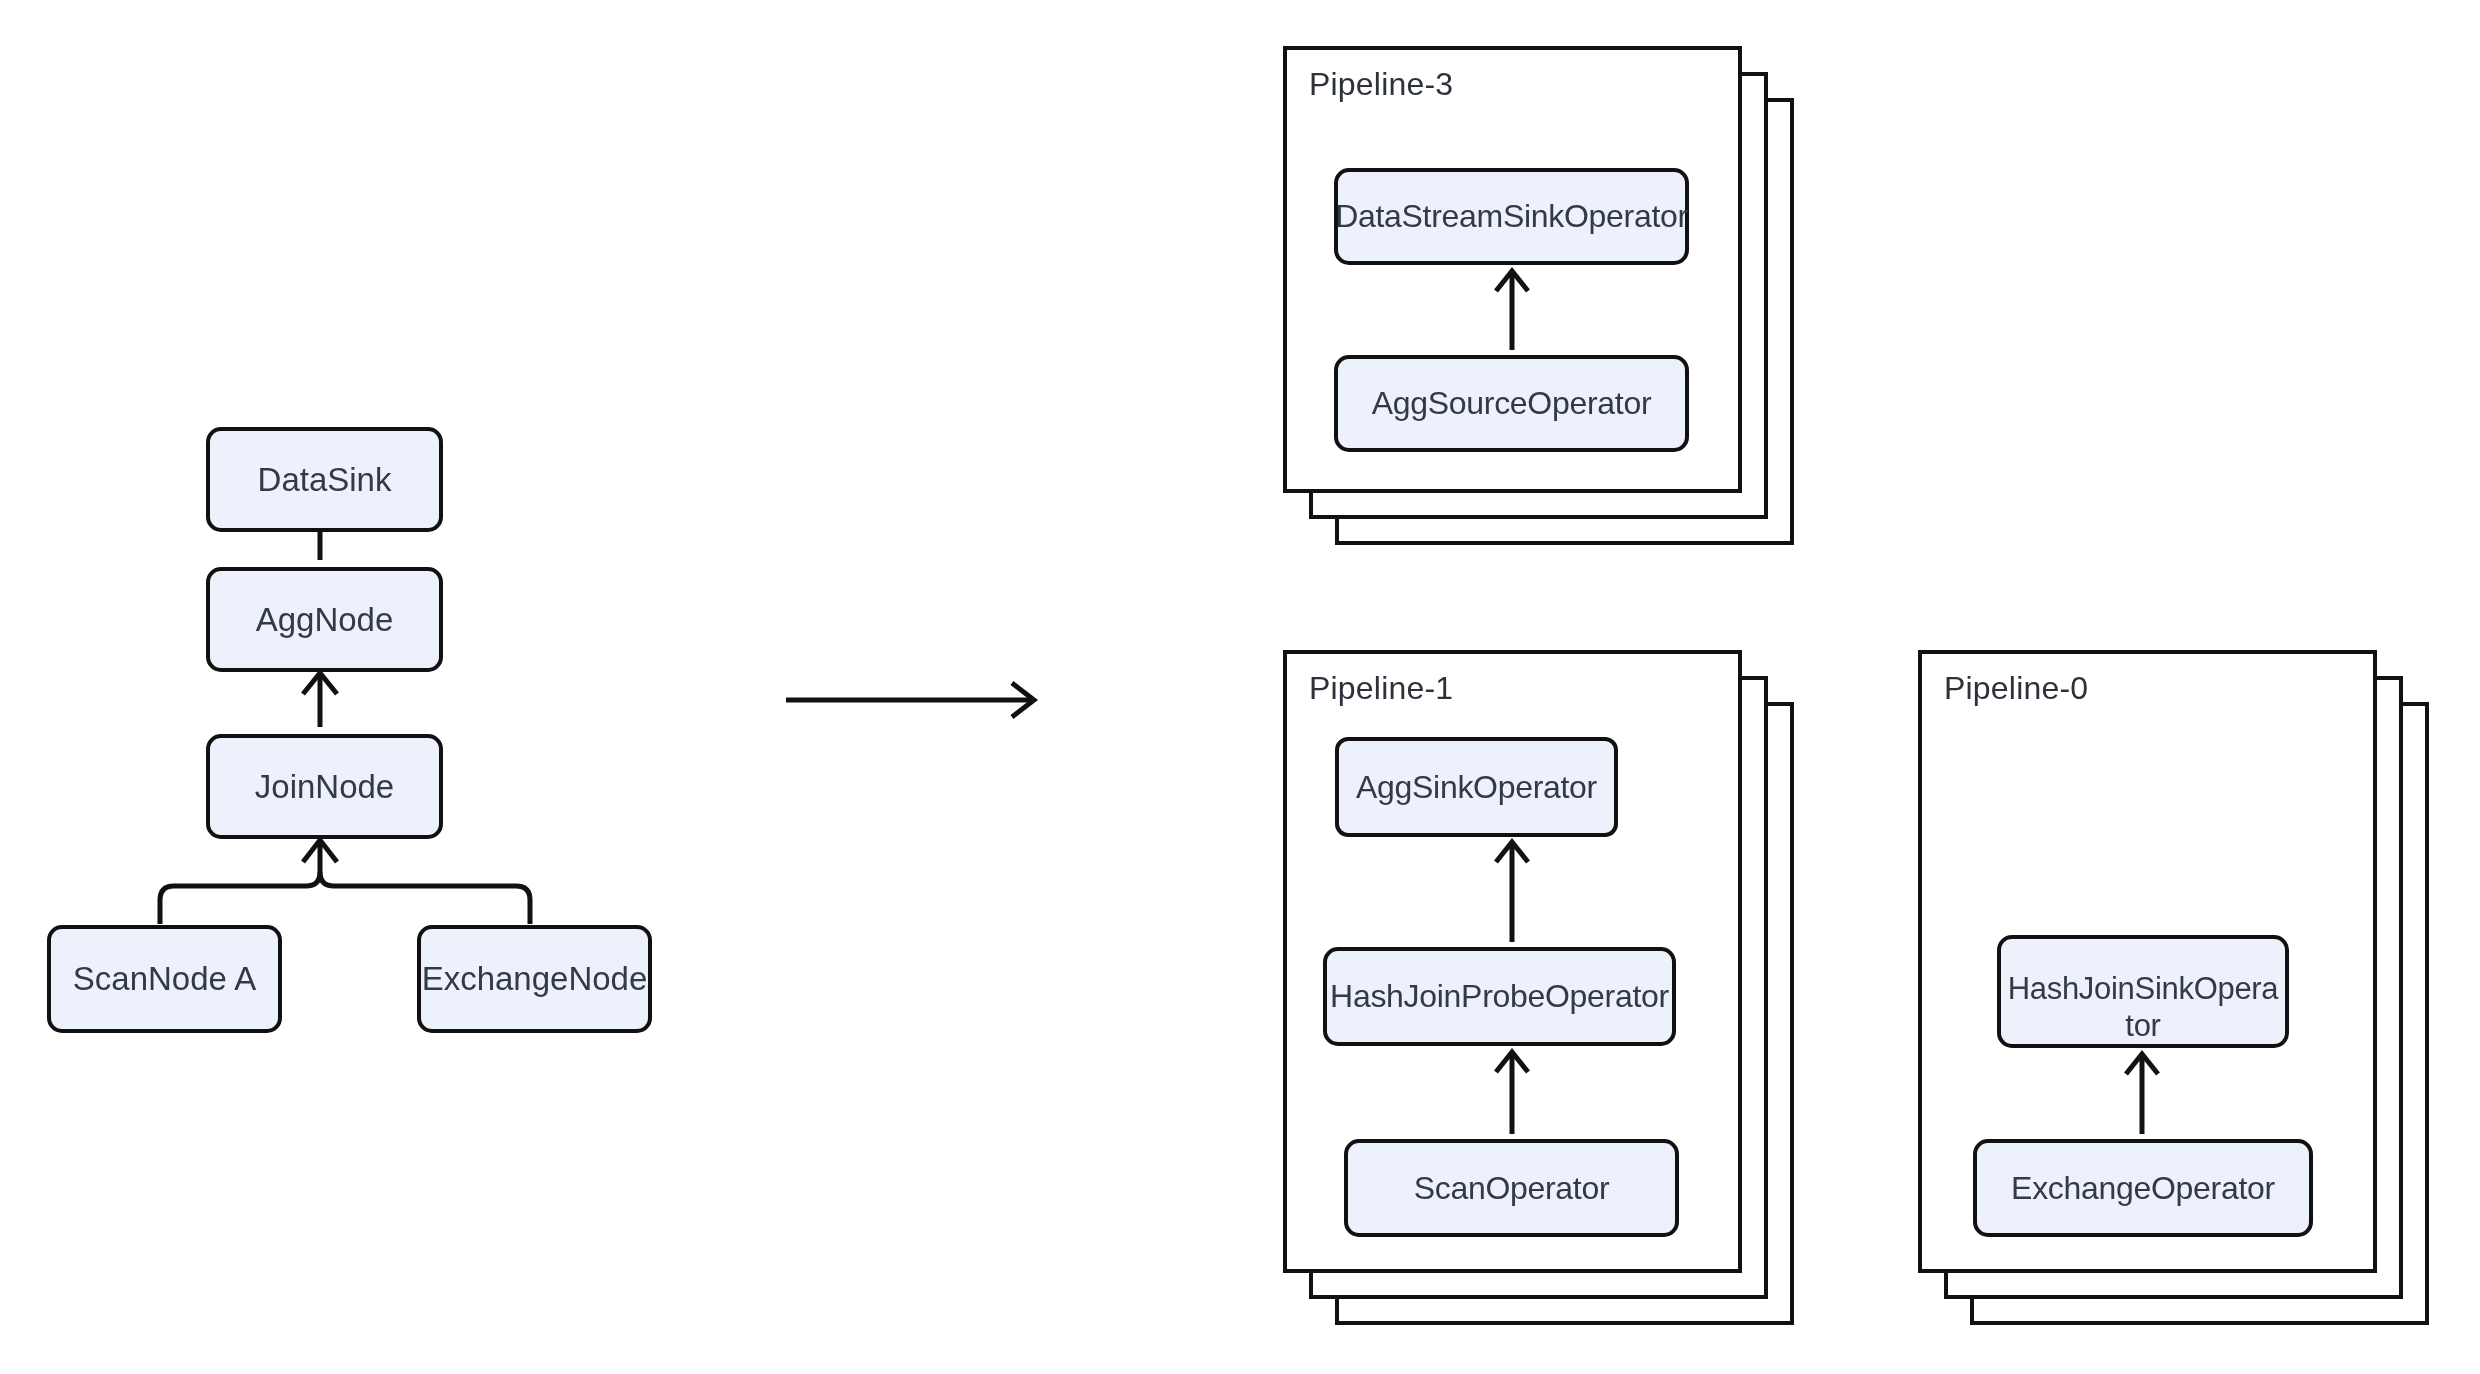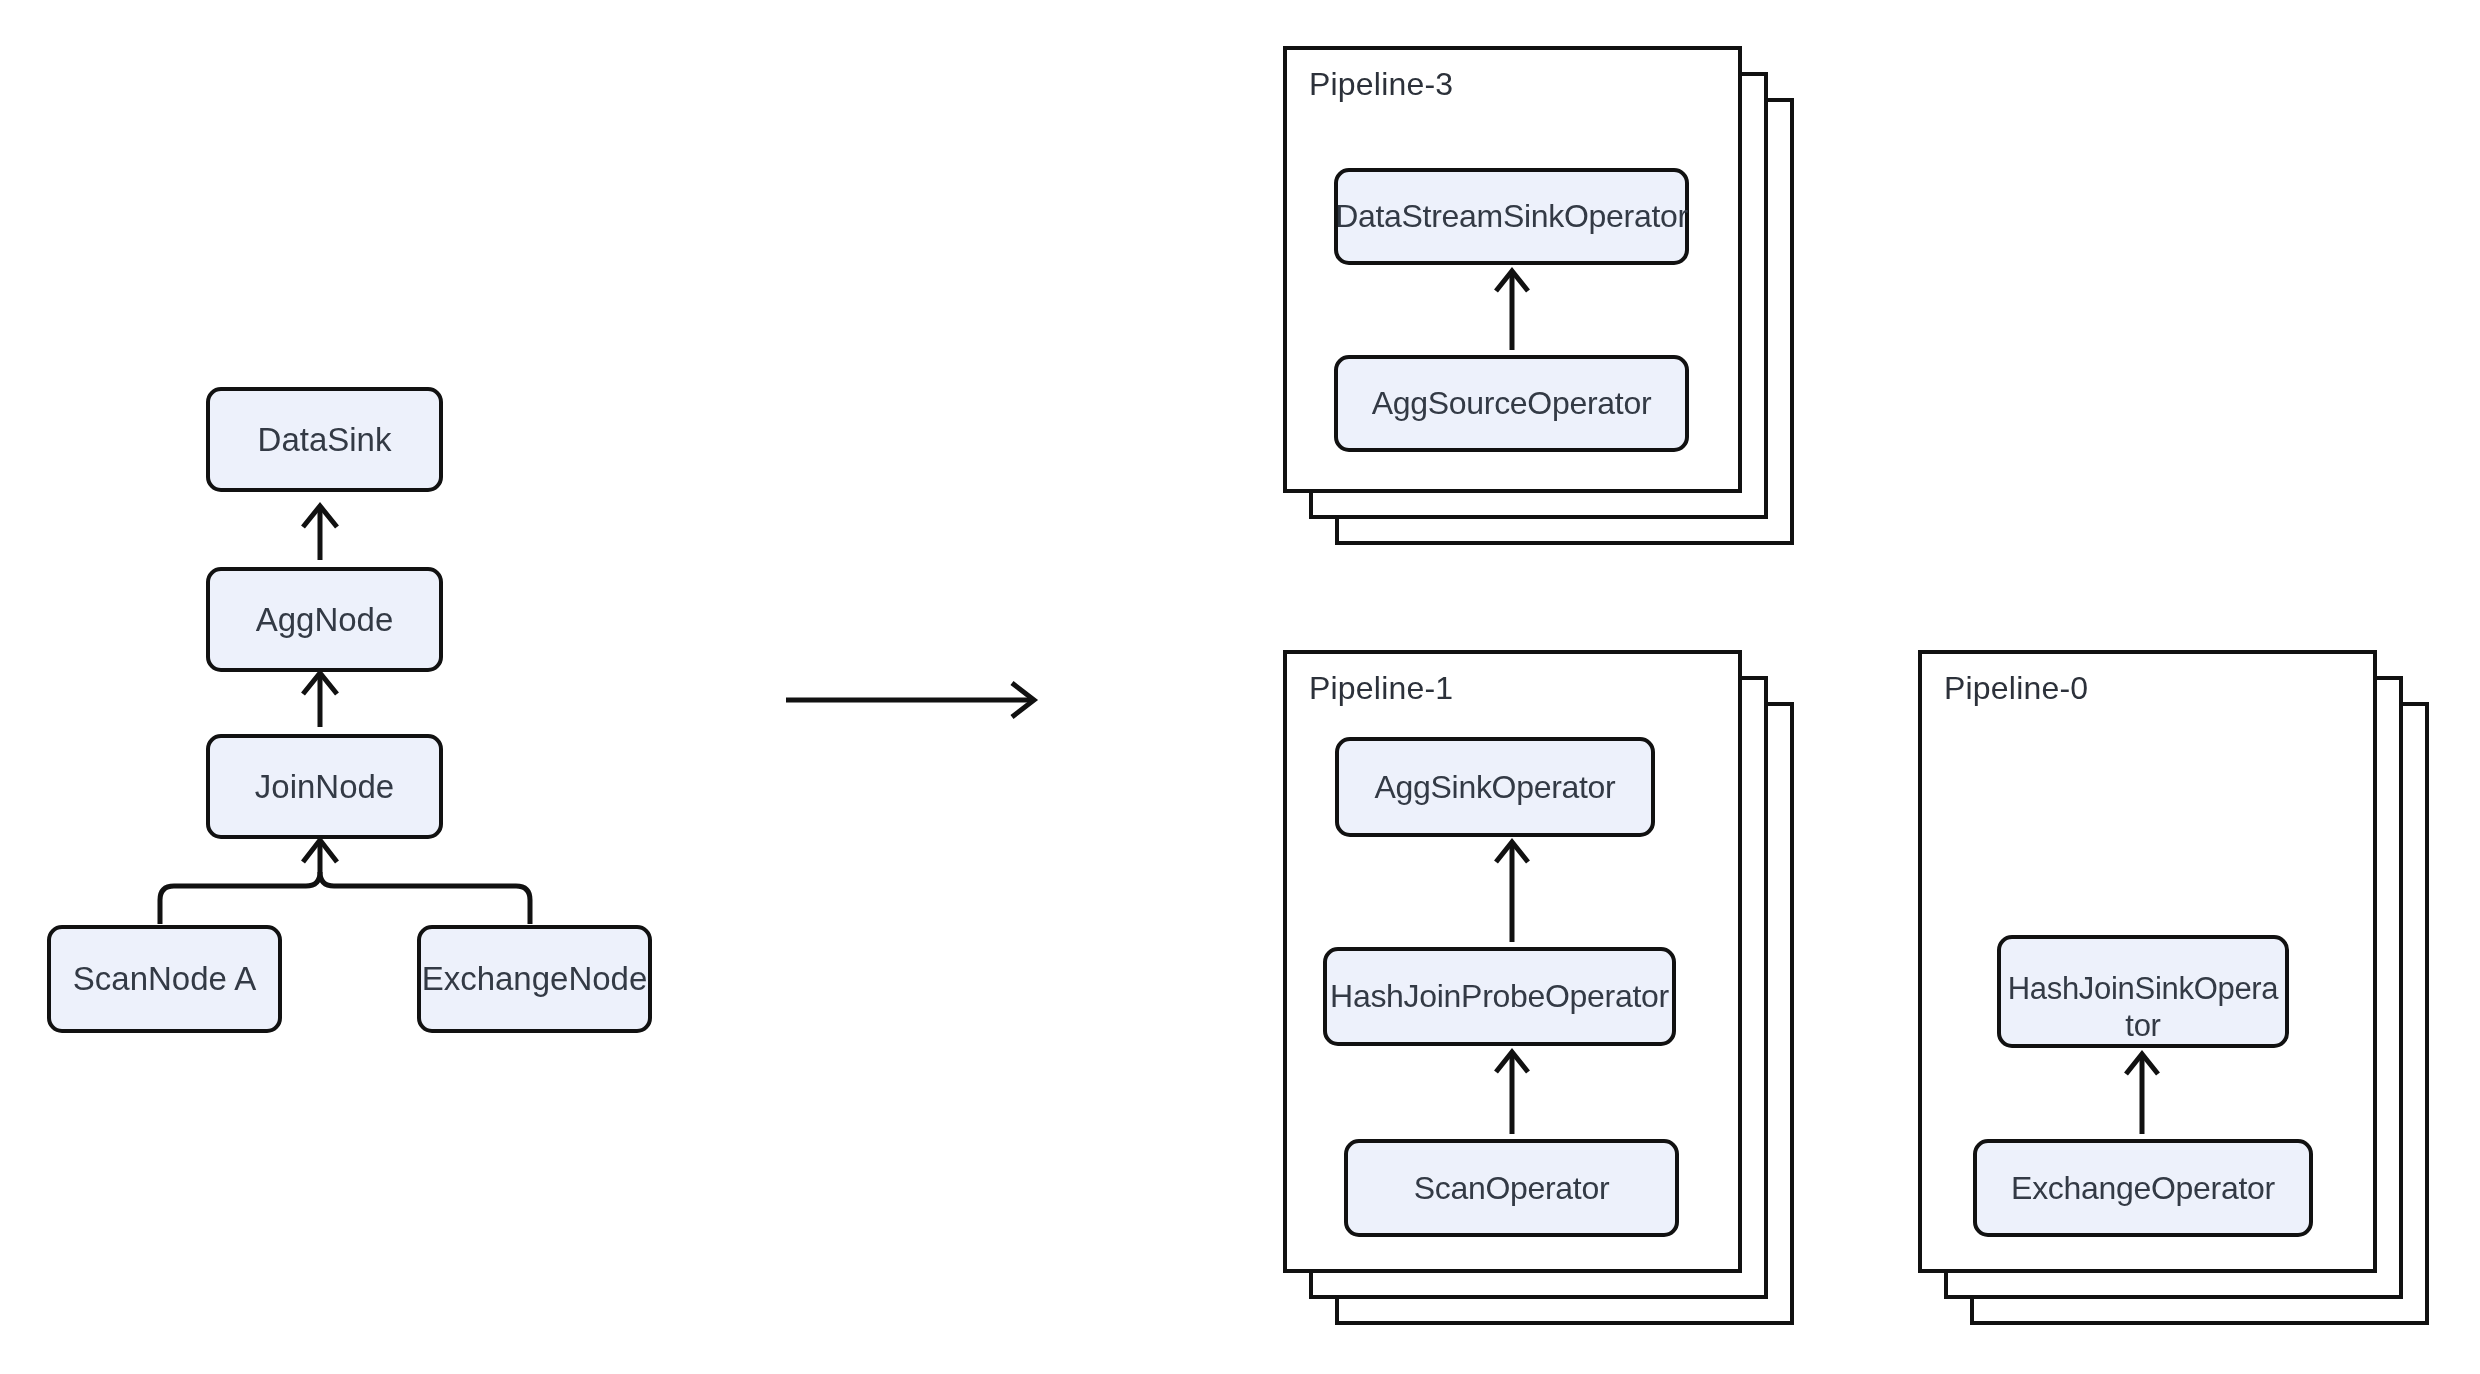--- a/index.html
+++ b/index.html
@@ -54,21 +54,21 @@
       <path d="M320,872 Q320,886 306,886 L174,886 Q160,886 160,900 L160,924"></path>
       <path d="M320,872 Q320,886 334,886 L516,886 Q530,886 530,900 L530,924"></path>
     </g>
 
     <g>
       <line x1="786" y1="700" x2="1030" y2="700"></line>
       <polyline points="1012,683 1034,700 1012,717"></polyline>
     </g>
   </svg>
 
-  <div class="tree-node" style="left:206px;top:387px;width:229px;height:97px;">
+  <div class="tree-node" style="left:206px;top:427px;width:229px;height:97px;">
     <span>DataSink</span>
   </div>
   <div class="tree-node" style="left:206px;top:567px;width:229px;height:97px;">
     <span>AggNode</span>
   </div>
   <div class="tree-node" style="left:206px;top:734px;width:229px;height:97px;">
     <span>JoinNode</span>
   </div>
   <div class="tree-node" style="left:417px;top:925px;width:227px;height:100px;">
     <span>ExchangeNode</span>
@@ -93,21 +93,21 @@
         <span class="op-label">AggSourceOperator</span>
       </div>
     </div>
   </div>
 
   <div class="card-stack" style="left:1283px;top:650px;width:511px;height:675px;">
     <div class="card-shadow" style="left:52px;top:52px;width:459px;height:623px;"></div>
     <div class="card-shadow" style="left:26px;top:26px;width:459px;height:623px;"></div>
     <div class="card-main" style="width:459px;height:623px;">
       <div class="card-title">Pipeline-1</div>
-      <div class="op-box" style="left:48px;top:83px;width:320px;height:100px;">
+      <div class="op-box" style="left:48px;top:83px;width:283px;height:100px;border-radius:13px;">
         <span class="op-label">AggSinkOperator</span>
       </div>
       <svg class="card-arrow" style="left:0;top:0;width:459px;height:623px;" viewBox="0 0 459 623" fill="none" stroke="#111111" stroke-width="5">
         <line x1="225" y1="288" x2="225" y2="192"></line>
         <polyline points="209,208 225,188 241,208"></polyline>
         <line x1="225" y1="480" x2="225" y2="402"></line>
         <polyline points="209,418 225,398 241,418"></polyline>
       </svg>
       <div class="op-box" style="left:36px;top:293px;width:353px;height:99px;">
         <span class="op-label">HashJoinProbeOperator</span>

